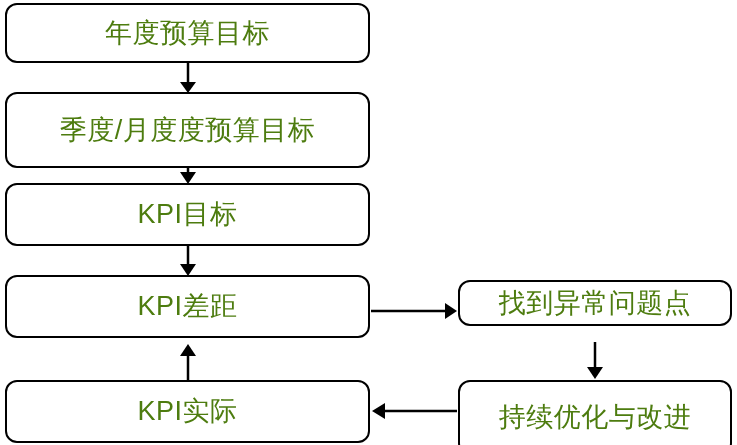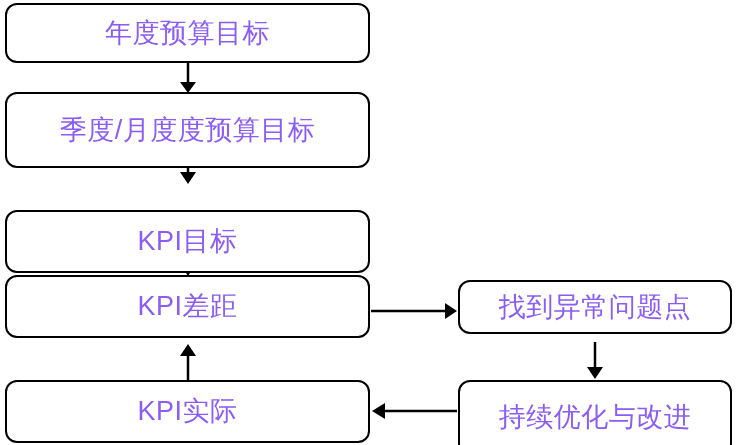--- a/index.html
+++ b/index.html
@@ -22,35 +22,35 @@
     background: #ffffff;
     border: 2px solid #000000;
     border-radius: 12px;
     display: flex;
     align-items: center;
     justify-content: center;
   }
   .node-label {
     font-size: 27px;
     line-height: 1;
-    color: #8b5cf6;
+    color: #4d7c0f;
     letter-spacing: 0.5px;
     white-space: nowrap;
     user-select: none;
   }
   
   .col-left  { left: 5px;   width: 365px; }
   .col-right { left: 458px; width: 274px; }
 
   .n1 { top: 3px;   height: 60px; }
   .n2 { top: 92px;  height: 76px; }
-  .n3 { top: 183px; height: 63px; margin-top: 27px; }
+  .n3 { top: 183px; height: 63px; }
   .n4 { top: 275px; height: 63px; }
   .n5 { top: 380px; height: 63px; }
-  .r1 { top: 280px; height: 54px; }
+  .r1 { top: 280px; height: 46px; }
   .r2 { top: 380px; height: 75px; }
 
   
   #edges {
     position: absolute;
     left: 0;
     top: 0;
     width: 737px;
     height: 445px;
     pointer-events: none;

